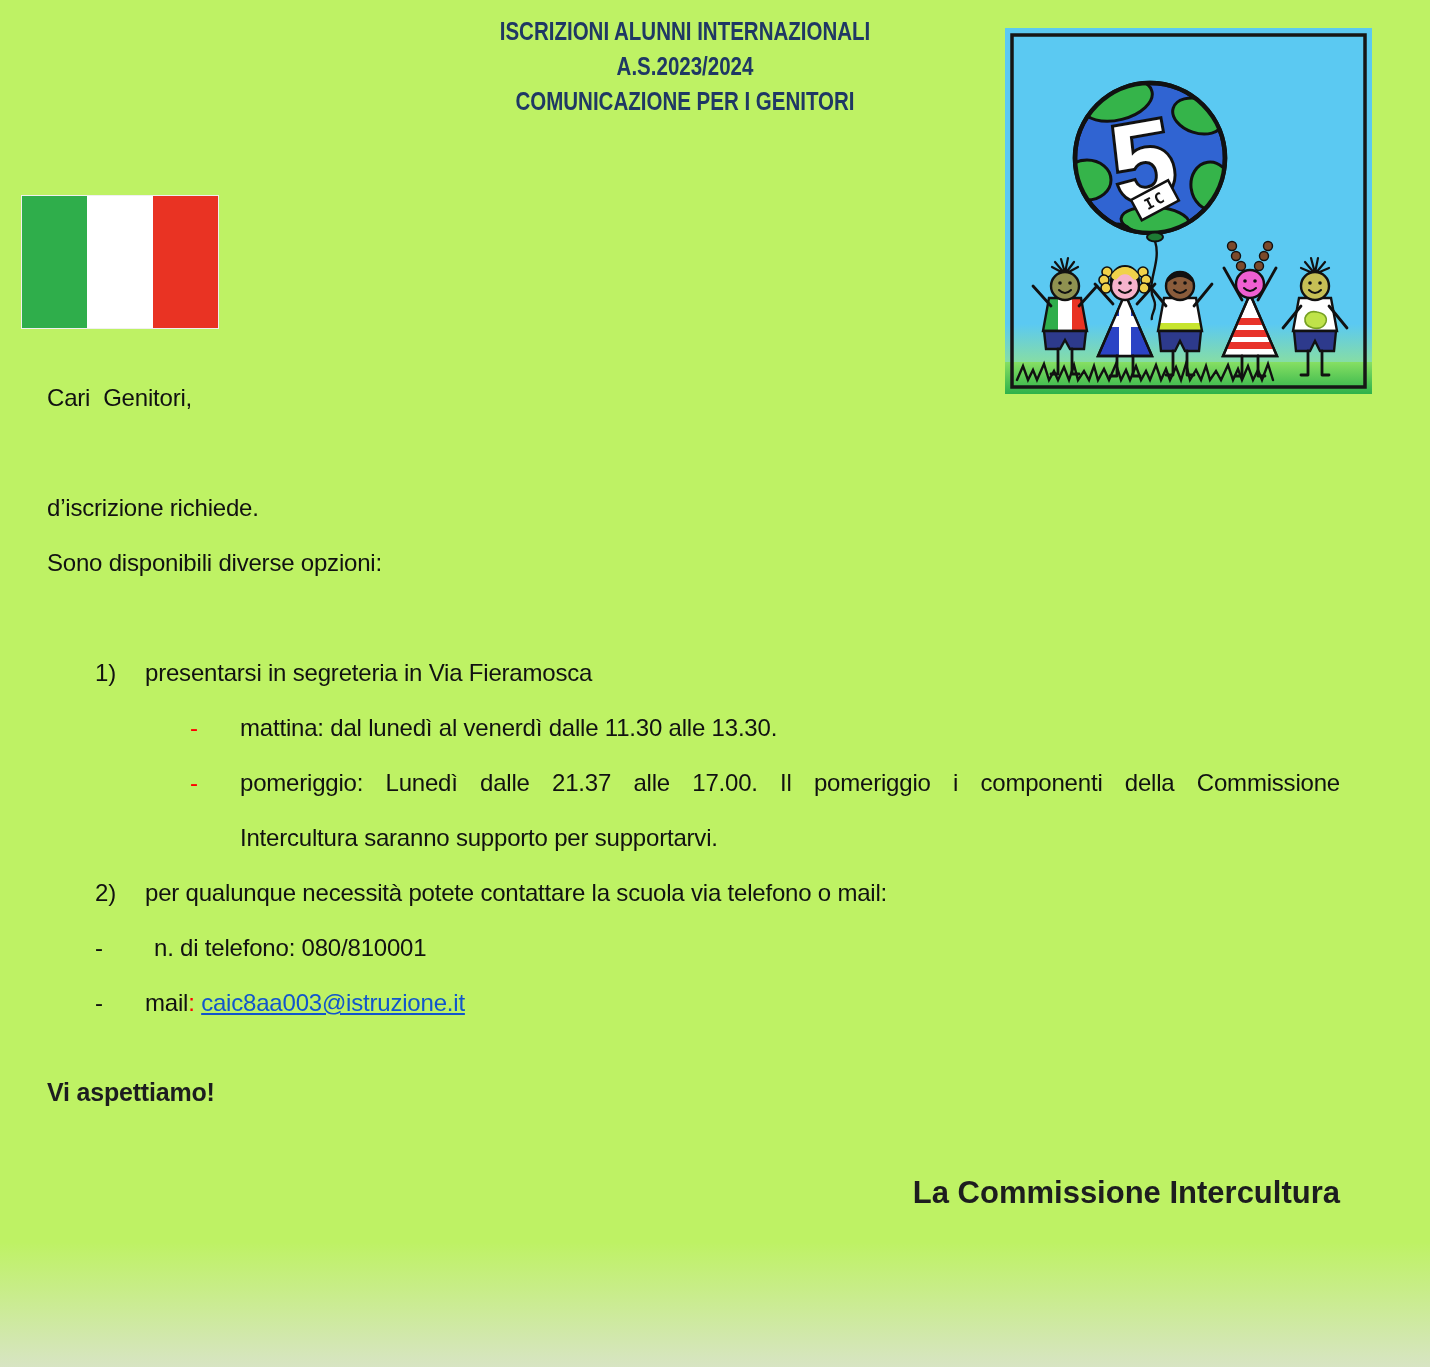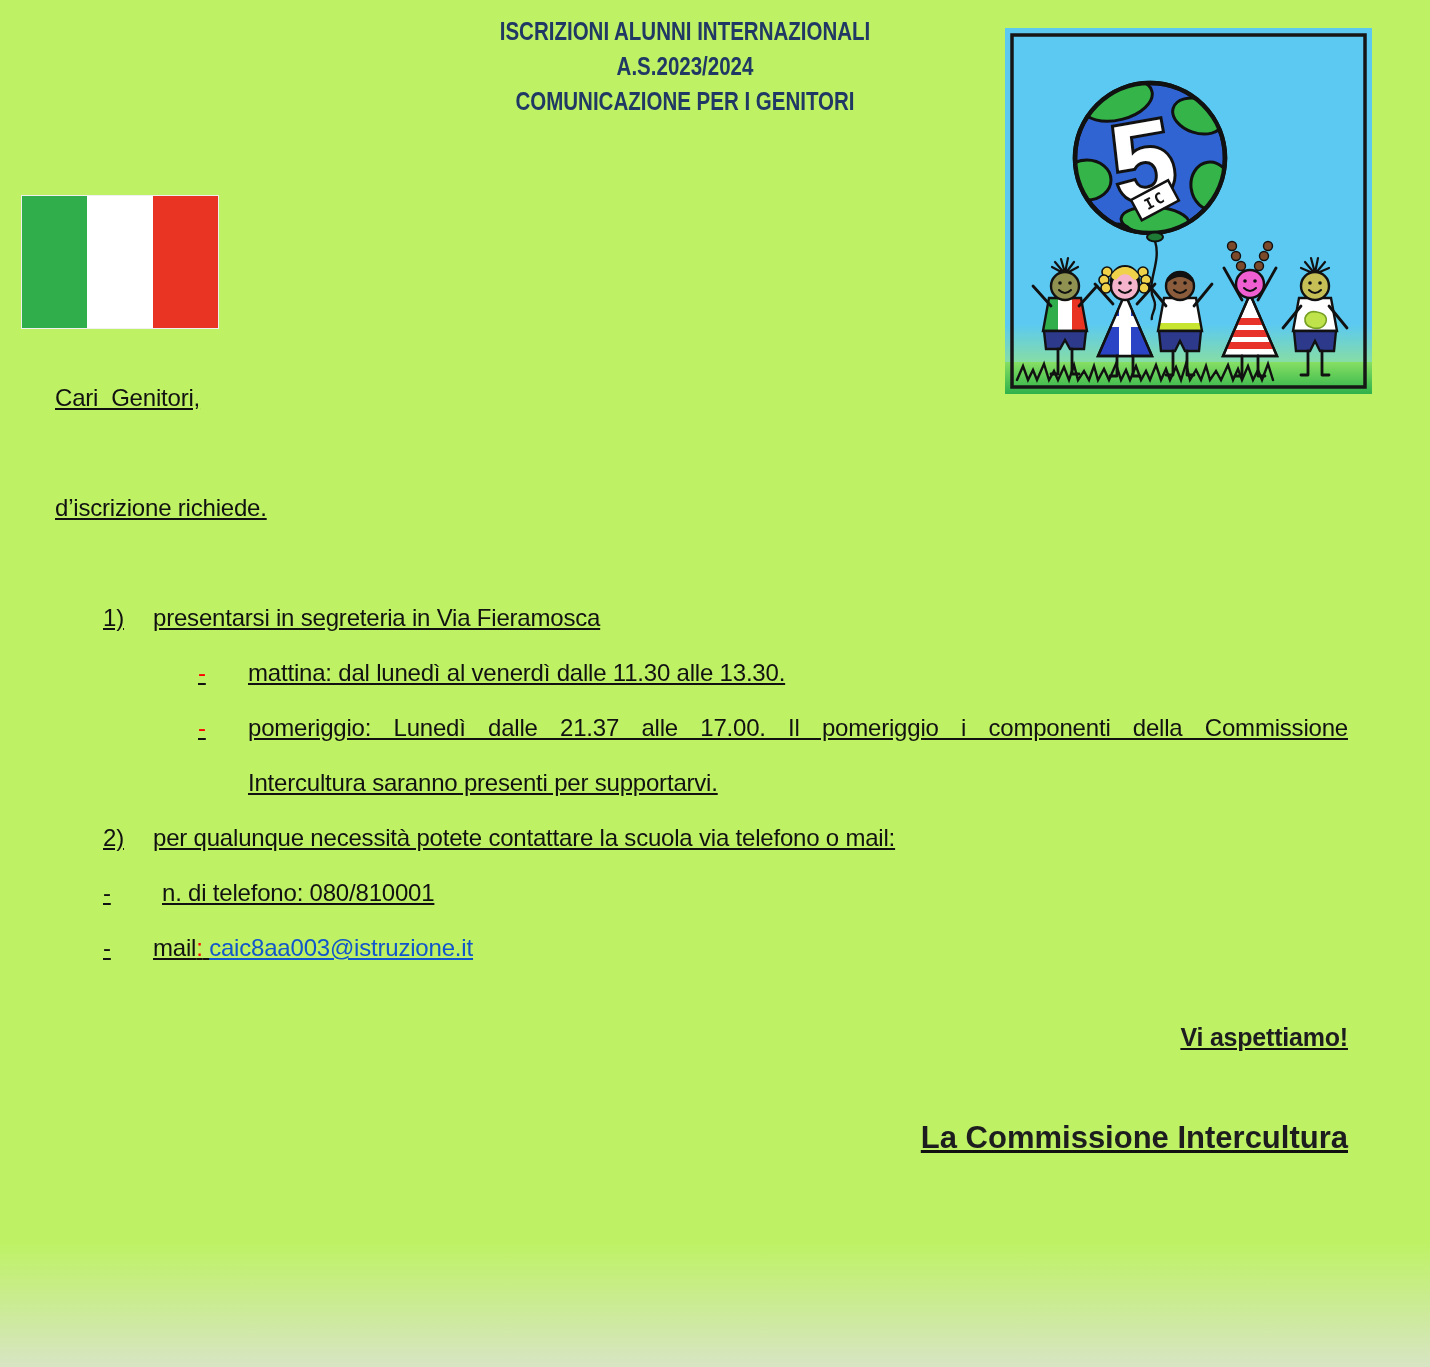--- a/index.html
+++ b/index.html
@@ -20,38 +20,38 @@
   
   .flag{
     position:absolute;left:22px;top:196px;width:196px;height:132px;
     display:flex;box-shadow:0 0 0 1px #f0f0f0;
   }
   .flag .stripe{flex:1;}
   
   .logo{position:absolute;left:1005px;top:28px;width:367px;height:366px;}
   
   .content{
-    position:absolute;left:55px;top:370px;width:1293px;
-    font-size:24px;line-height:55px;letter-spacing:-0.2px;text-decoration:underline;
+    position:absolute;left:47px;top:370px;width:1293px;
+    font-size:24px;line-height:55px;letter-spacing:-0.2px;
   }
   .salutation{margin:0;white-space:pre-wrap;}
   .paragraph{margin-top:55px;}
   .jline{text-align:justify;text-align-last:justify;text-justify:inter-word;}
   .options-intro{margin:0;}
   .list{margin-top:55px;}
   .row{display:flex;}
   .row.level1{margin-left:48px;}
   .row.level2{margin-left:143px;}
   .row.level0{margin-left:48px;}
   .row .marker{flex:none;width:50px;}
   .row .text{flex:1;min-width:0;}
   .red{color:#ff0000;}
   .pad-lead{padding-left:9px;}
   a.mail-link{color:#1155cc;text-decoration:underline;}
-  .closing{margin:35px 0 0 0;font-weight:bold;font-size:25px;color:#1d1d1f;text-align:right;}
+  .closing{margin:35px 0 0 0;font-weight:bold;font-size:25px;color:#1d1d1f;}
   .signature{margin:45px 0 0 0;font-weight:bold;font-size:31px;line-height:55px;
              text-align:right;color:#1d1d1f;letter-spacing:0;}
   
   .bottom-fade{
     position:absolute;left:0;right:0;bottom:0;height:125px;pointer-events:none;
     background:linear-gradient(180deg,rgba(226,226,228,0) 0%,rgba(224,224,227,0.75) 100%);
   }
 </style>
 </head>
 <body>
@@ -224,38 +224,39 @@
   </div>
 
   <div class="content">
 
     <p class="salutation">Cari  Genitori,</p>
 
     <div class="paragraph">
       <div>d’iscrizione richiede.</div>
     </div>
 
+    <p class="options-intro">Sono disponibili diverse opzioni:</p>
 
     <div class="list">
 
       <div class="row level1">
         <span class="marker">1)</span>
         <div class="text">presentarsi in segreteria in Via Fieramosca</div>
       </div>
 
       <div class="row level2">
         <span class="marker red">-</span>
         <div class="text">mattina: dal lunedì al venerdì dalle 11.30 alle 13.30.</div>
       </div>
 
       <div class="row level2">
         <span class="marker red">-</span>
         <div class="text">
           <div class="jline">pomeriggio: Lunedì dalle 21.37 alle 17.00. Il pomeriggio i componenti della Commissione</div>
-          <div>Intercultura saranno presenti per supportarvi.</div>
+          <div>Intercultura saranno supporto per supportarvi.</div>
         </div>
       </div>
 
       <div class="row level1">
         <span class="marker">2)</span>
         <div class="text">per qualunque necessità potete contattare la scuola via telefono o mail:</div>
       </div>
 
       <div class="row level0">
         <span class="marker">-</span>

